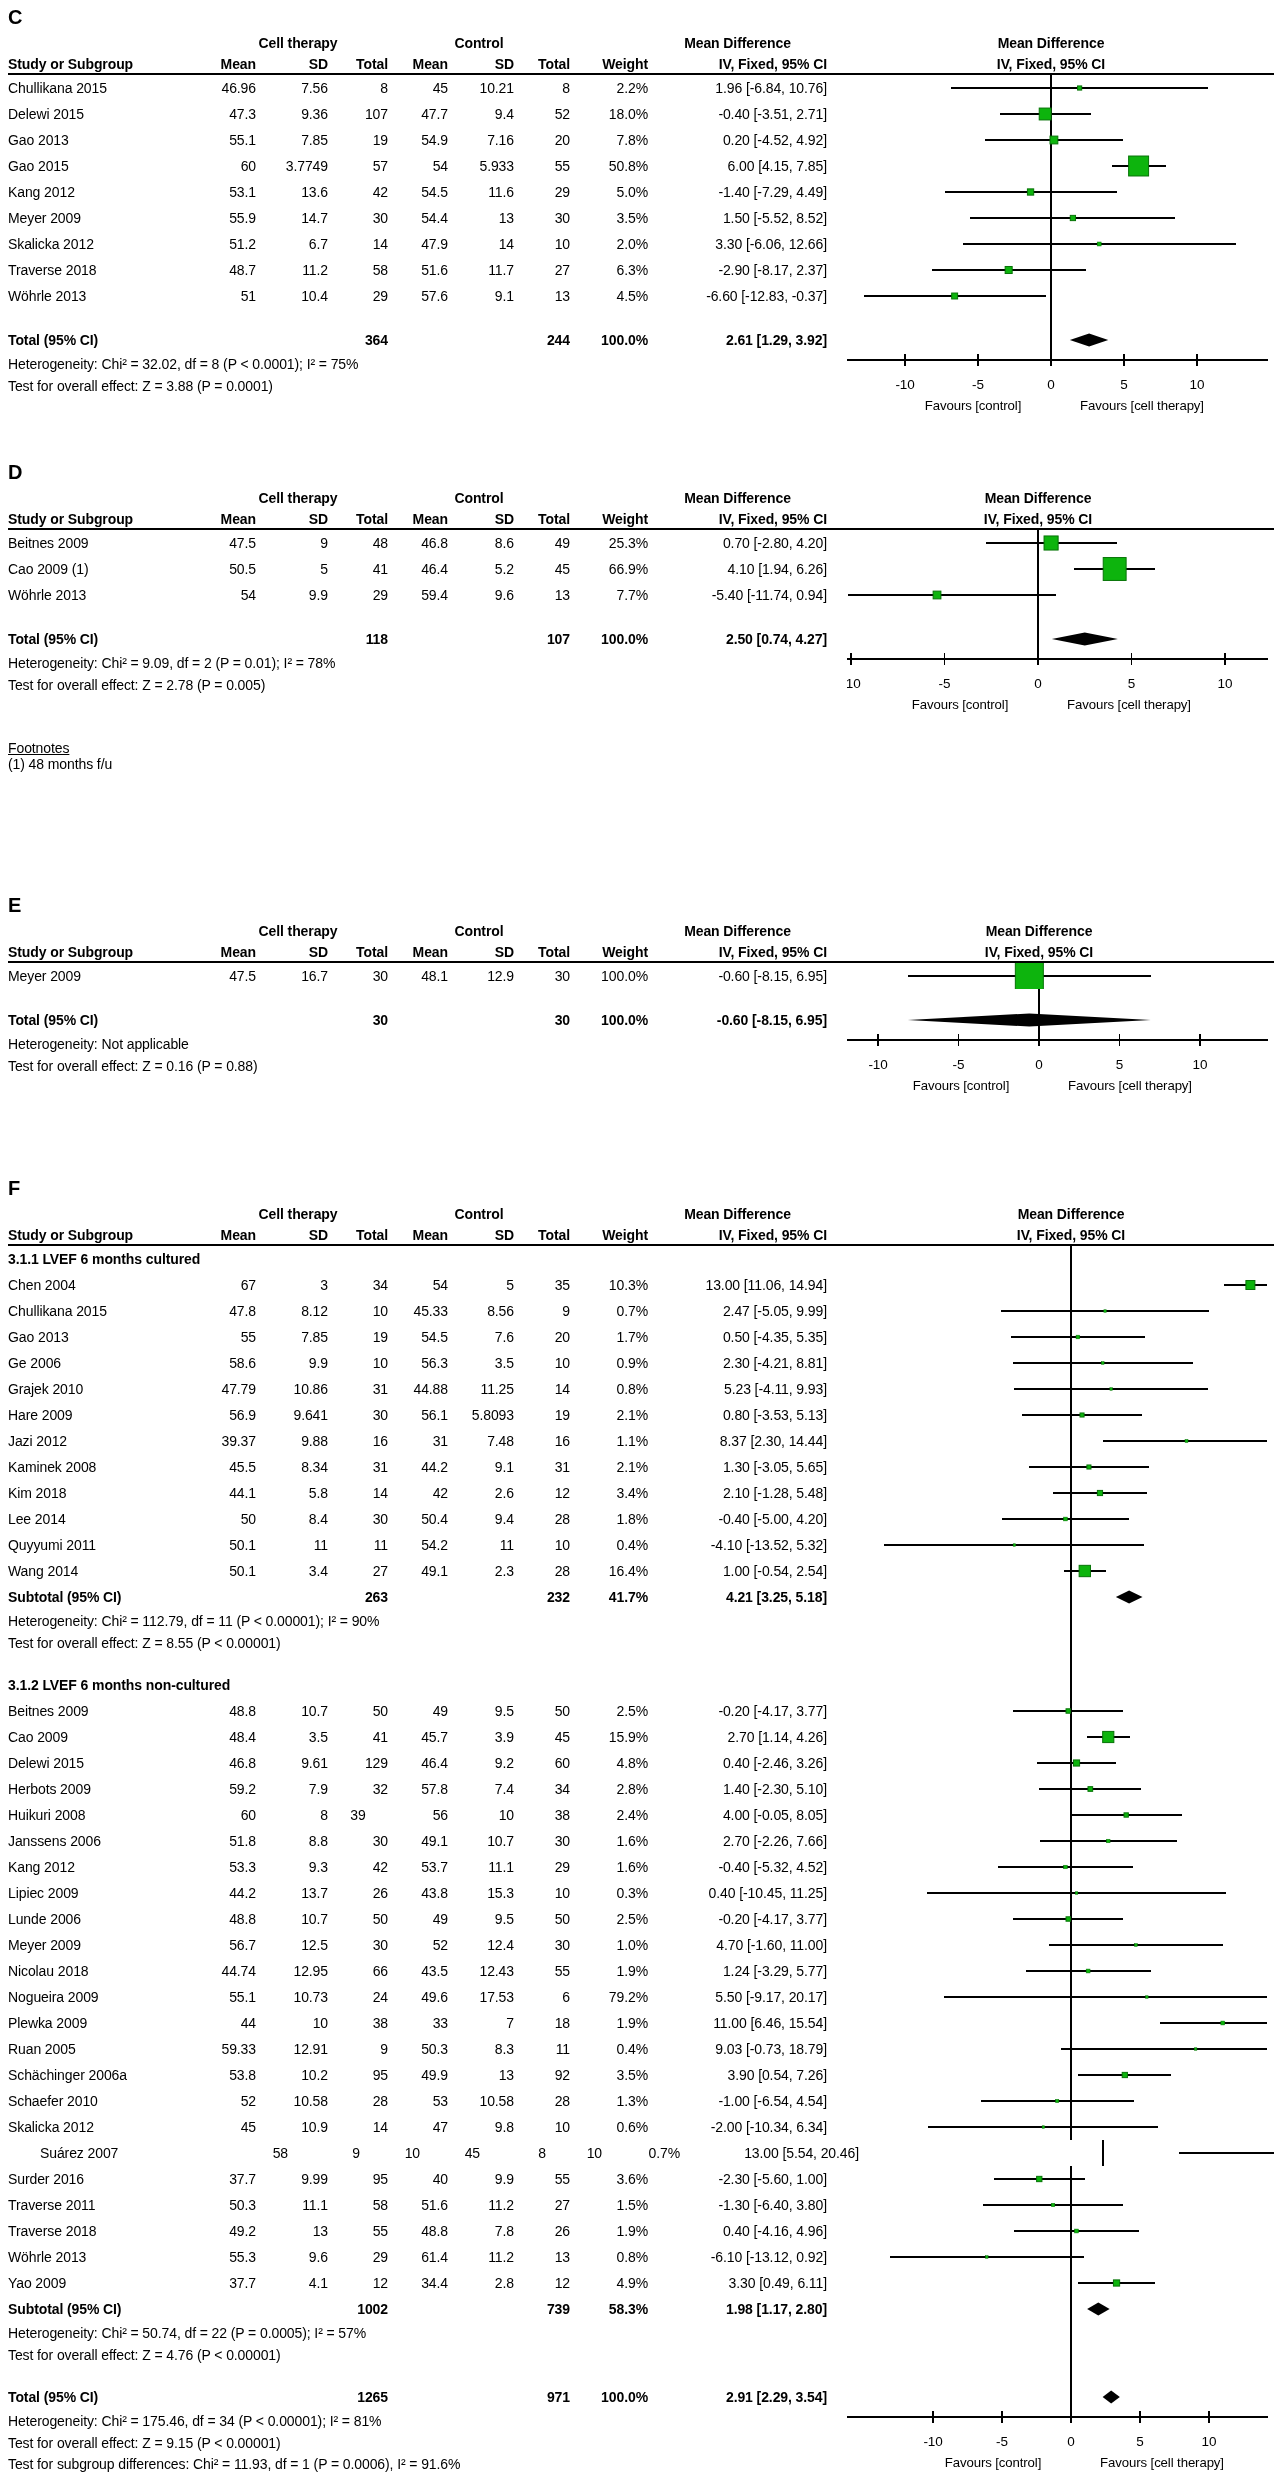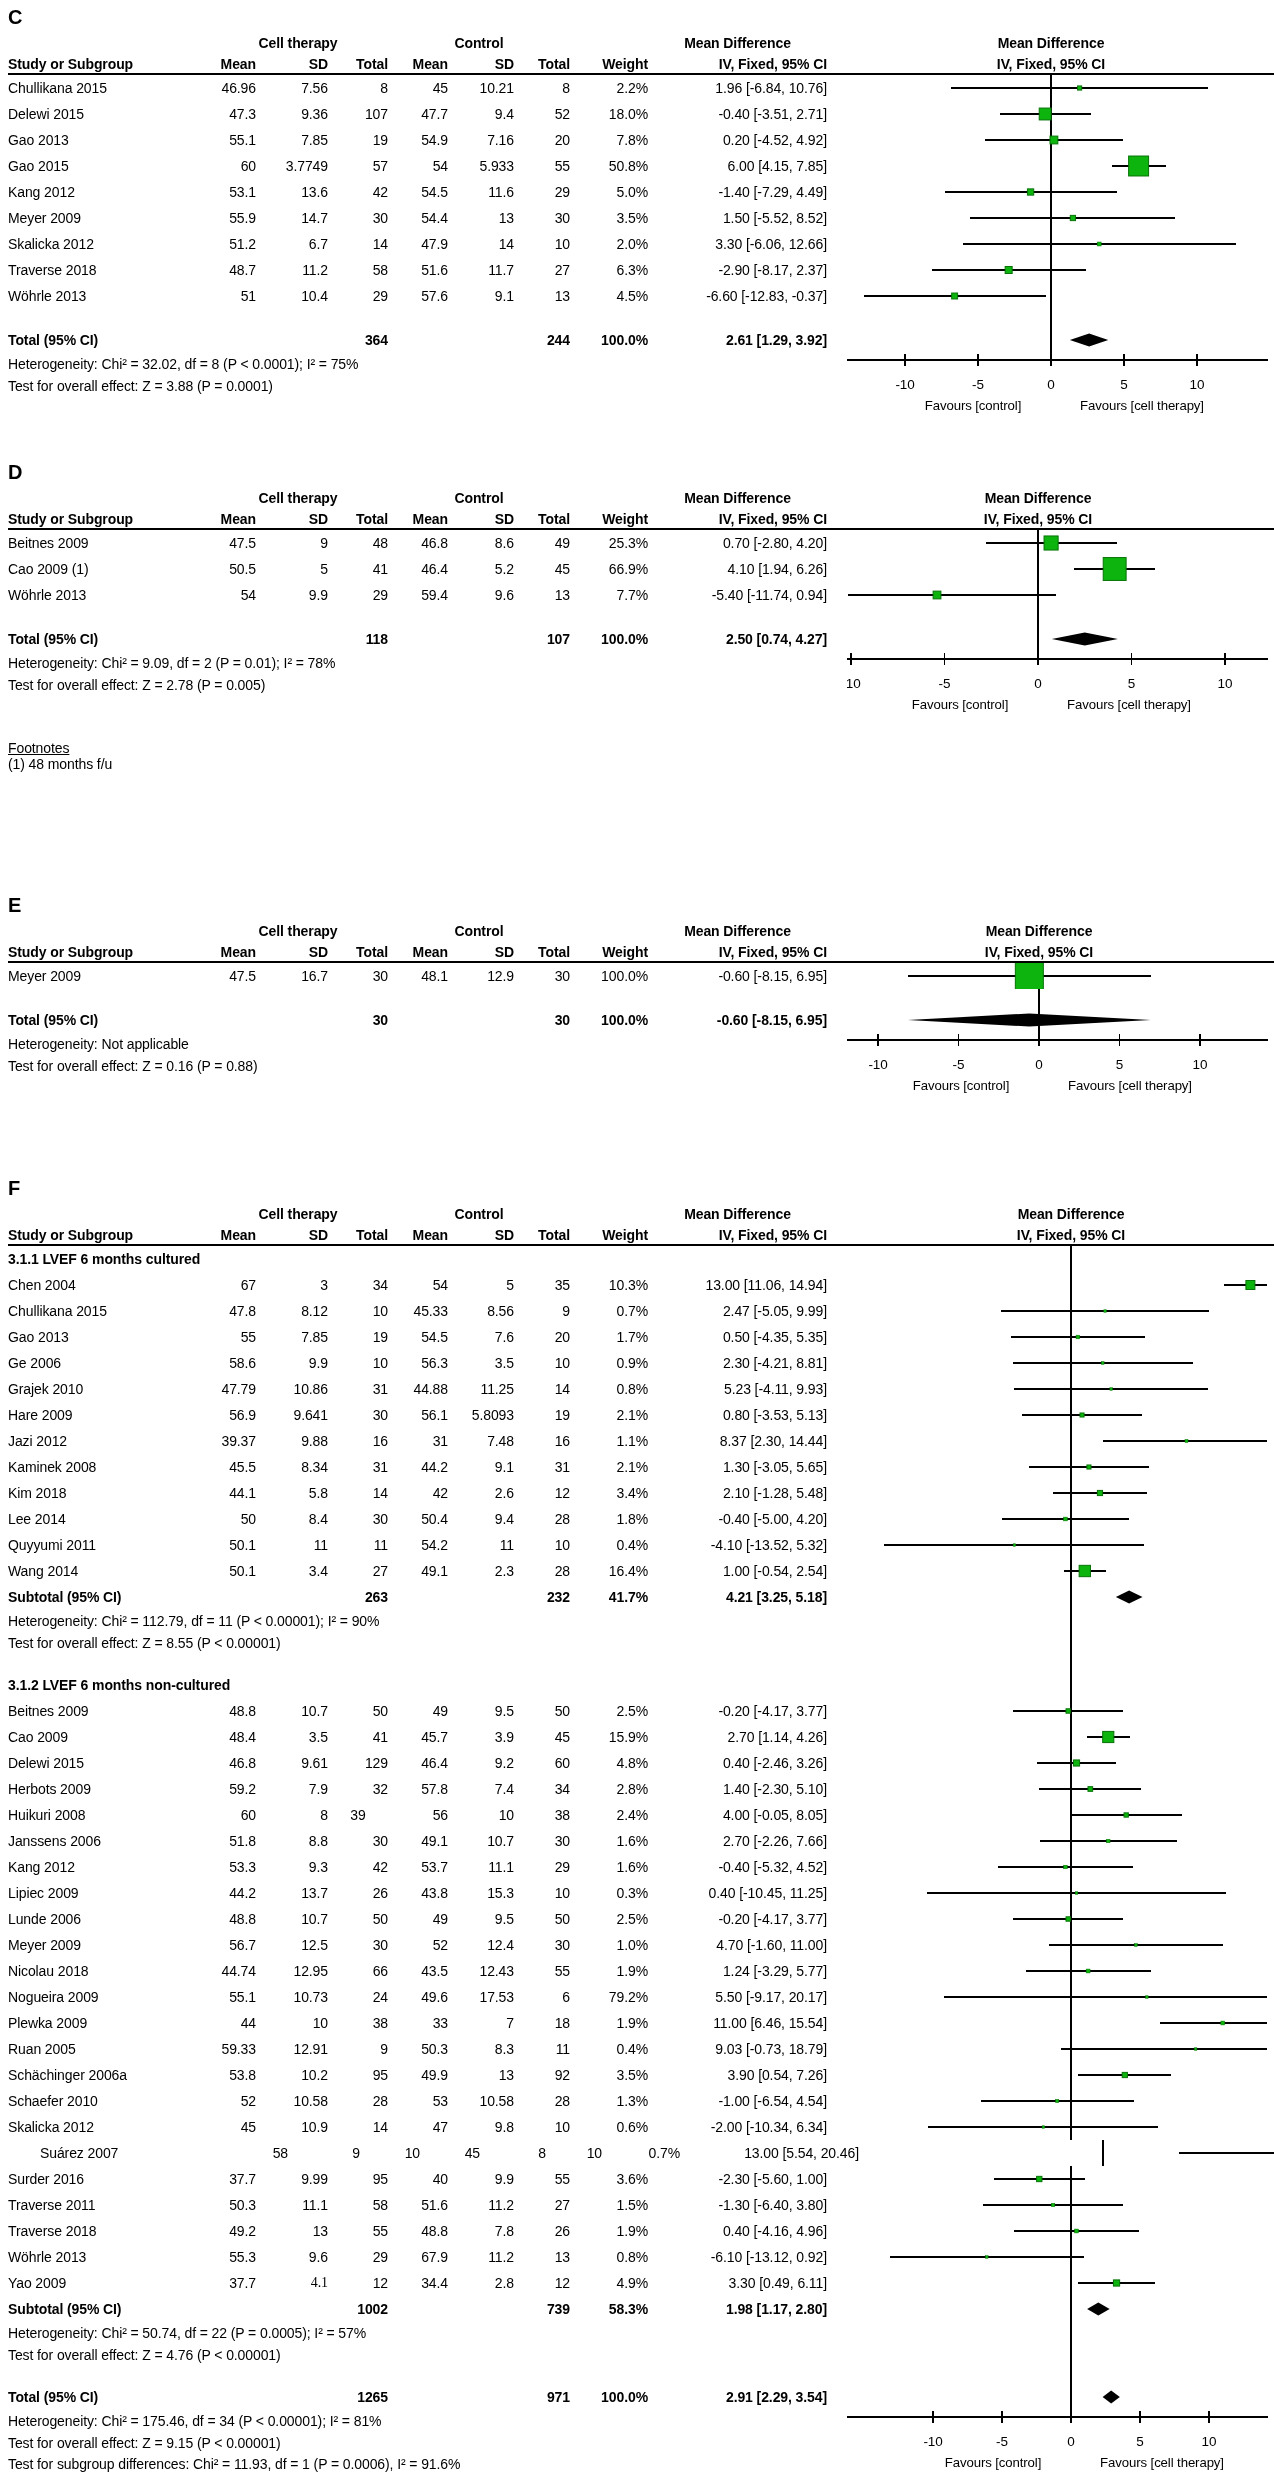--- a/index.html
+++ b/index.html
@@ -1183,37 +1183,37 @@
             <line x1="166.59199999999998" y1="13" x2="292.448" y2="13" stroke="#000000" stroke-width="1.4" shape-rendering="crispEdges"></line>
             <rect x="227.59023317470738" y="11.070233174707369" width="3.8595336505852615" height="3.8595336505852615" fill="#0db40d" stroke="#077307" stroke-width="0.5"></rect>
           </svg>
         </div>
       </div>
       <div class="grid" style="height: 26px;">
         <div class="cell " style="grid-column: 1;">Wöhrle 2013</div>
         <div class="cell num" style="grid-column: 2;">55.3</div>
         <div class="cell num" style="grid-column: 3;">9.6</div>
         <div class="cell num" style="grid-column: 4;">29</div>
-        <div class="cell num" style="grid-column: 5;">67.9</div>
+        <div class="cell num" style="grid-column: 5;">61.4</div>
         <div class="cell num" style="grid-column: 6;">11.2</div>
         <div class="cell num" style="grid-column: 7;">13</div>
         <div class="cell num" style="grid-column: 8;">0.8%</div>
         <div class="cell num" style="grid-column: 9;">-6.10 [-13.12, 0.92]</div>
         <div style="grid-column: 11;">
           <svg width="421" height="26">
             <line x1="224" y1="0" x2="224" y2="26" stroke="#000000" stroke-width="1.4" shape-rendering="crispEdges"></line>
             <line x1="42.94399999999999" y1="13" x2="236.696" y2="13" stroke="#000000" stroke-width="1.4" shape-rendering="crispEdges"></line>
             <rect x="138.5678019326001" y="11.747801932600119" width="2.504396134799764" height="2.504396134799764" fill="#0db40d" stroke="#077307" stroke-width="0.5"></rect>
           </svg>
         </div>
       </div>
       <div class="grid" style="height: 26px;">
         <div class="cell " style="grid-column: 1;">Yao 2009</div>
         <div class="cell num" style="grid-column: 2;">37.7</div>
-        <div class="cell num" style="grid-column: 3; font-family: Liberation Serif, serif;">4.1</div>
+        <div class="cell num" style="grid-column: 3;">4.1</div>
         <div class="cell num" style="grid-column: 4;">12</div>
         <div class="cell num" style="grid-column: 5;">34.4</div>
         <div class="cell num" style="grid-column: 6;">2.8</div>
         <div class="cell num" style="grid-column: 7;">12</div>
         <div class="cell num" style="grid-column: 8;">4.9%</div>
         <div class="cell num" style="grid-column: 9;">3.30 [0.49, 6.11]</div>
         <div style="grid-column: 11;">
           <svg width="421" height="26">
             <line x1="224" y1="0" x2="224" y2="26" stroke="#000000" stroke-width="1.4" shape-rendering="crispEdges"></line>
             <line x1="230.762" y1="13" x2="308.318" y2="13" stroke="#000000" stroke-width="1.4" shape-rendering="crispEdges"></line>

